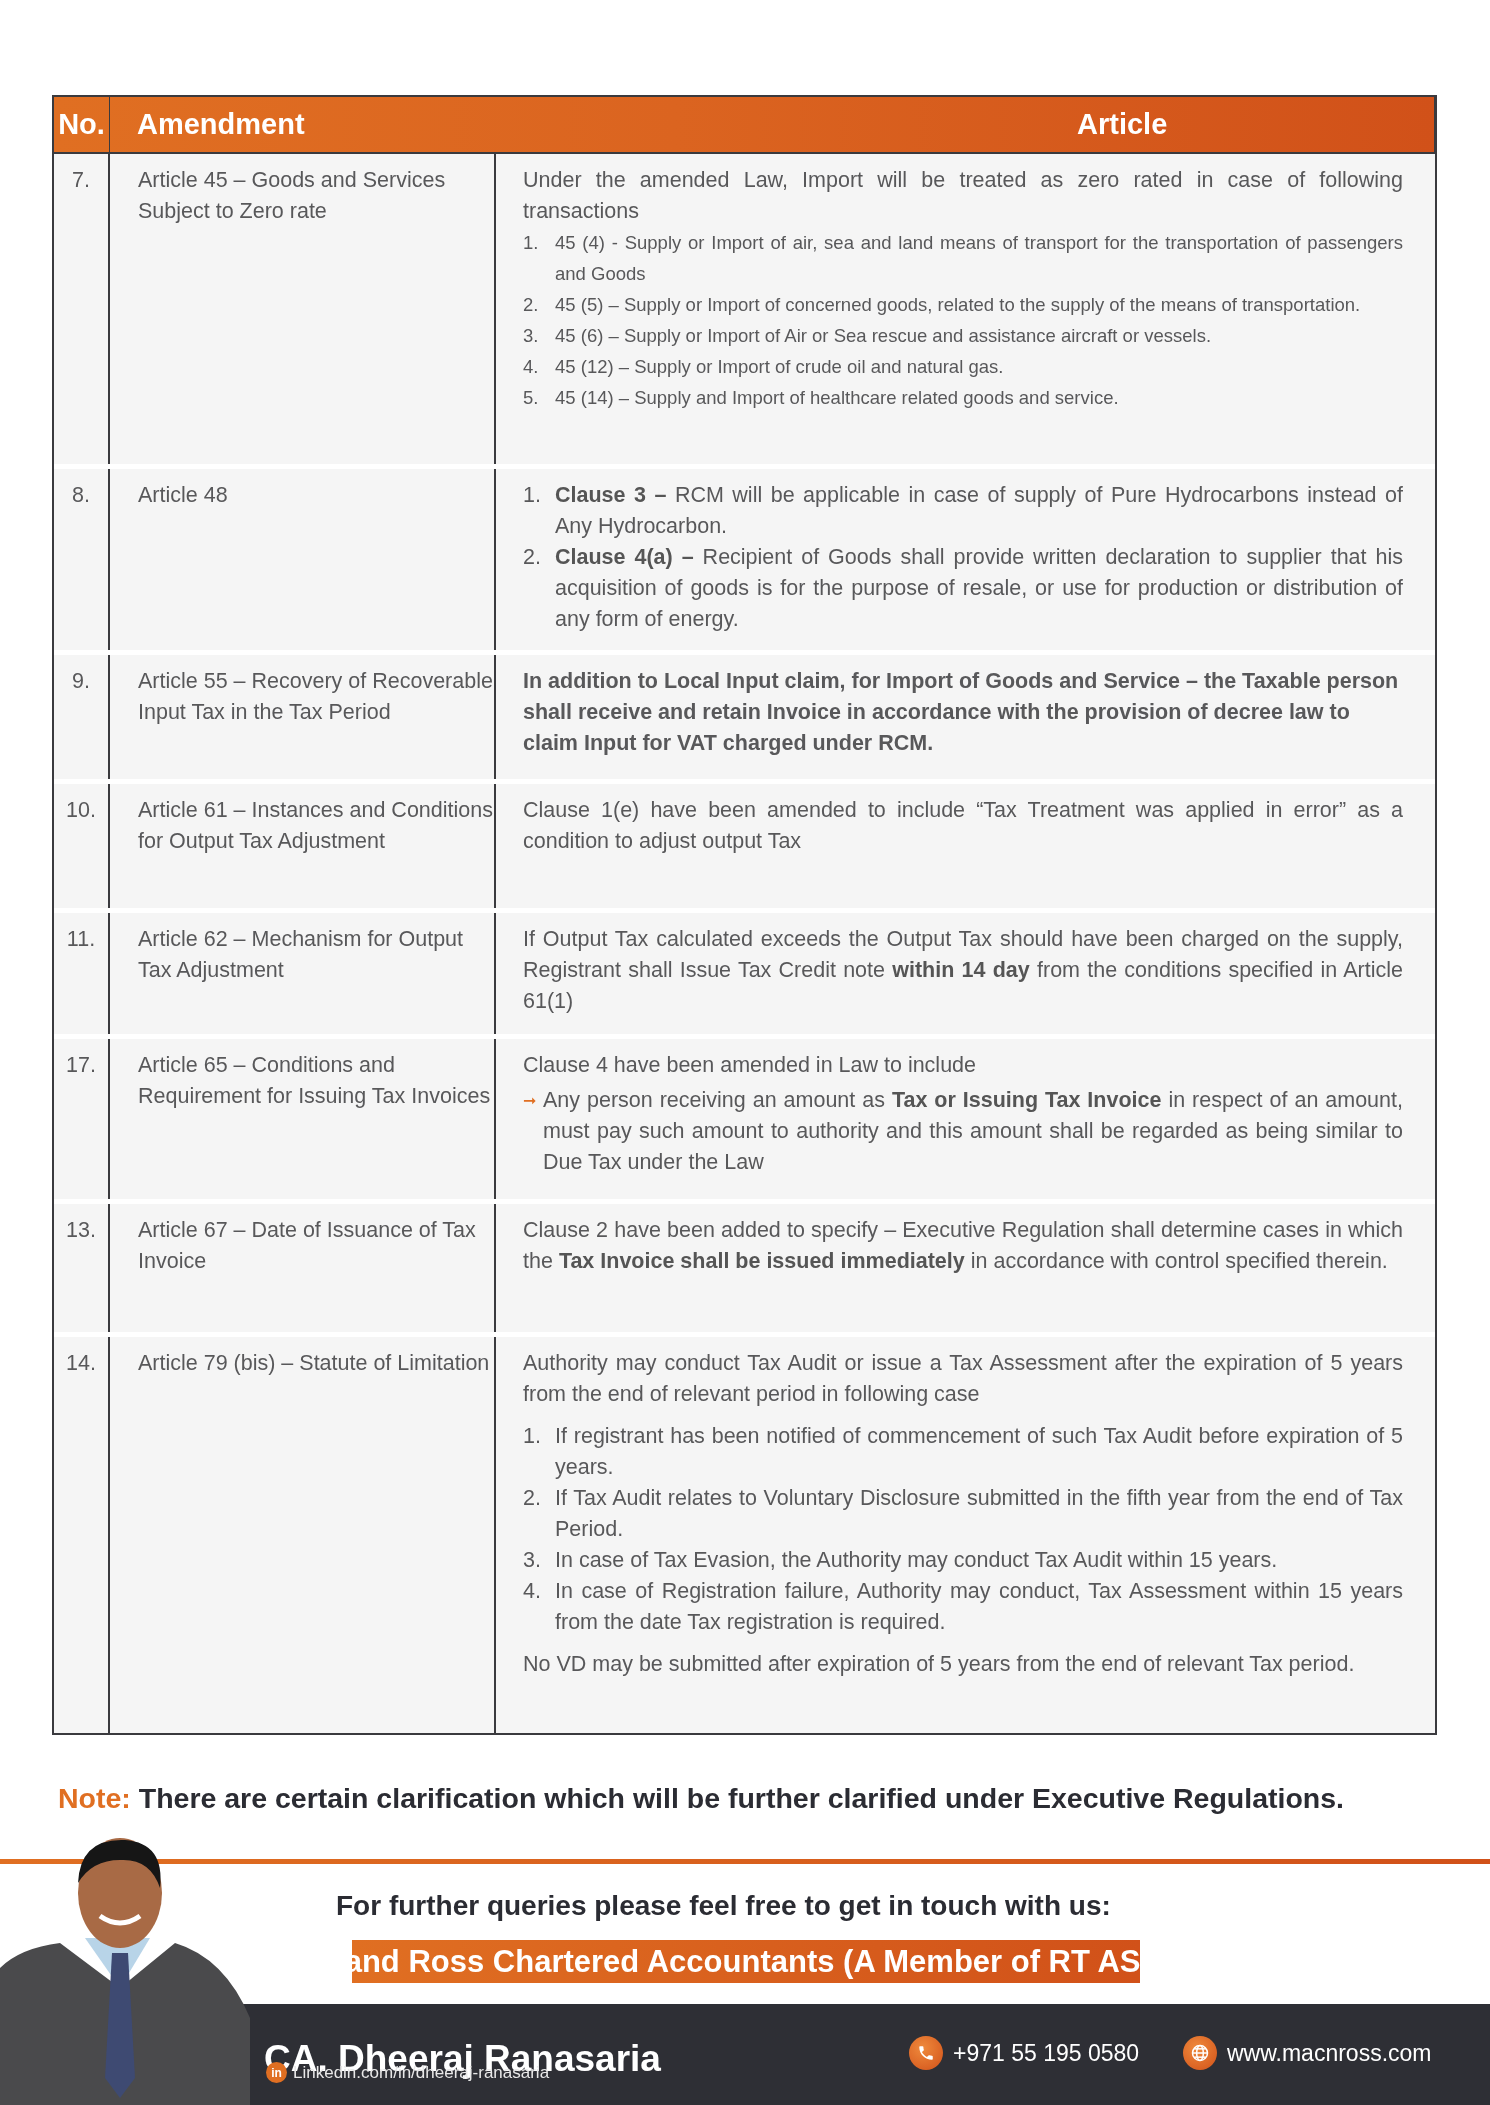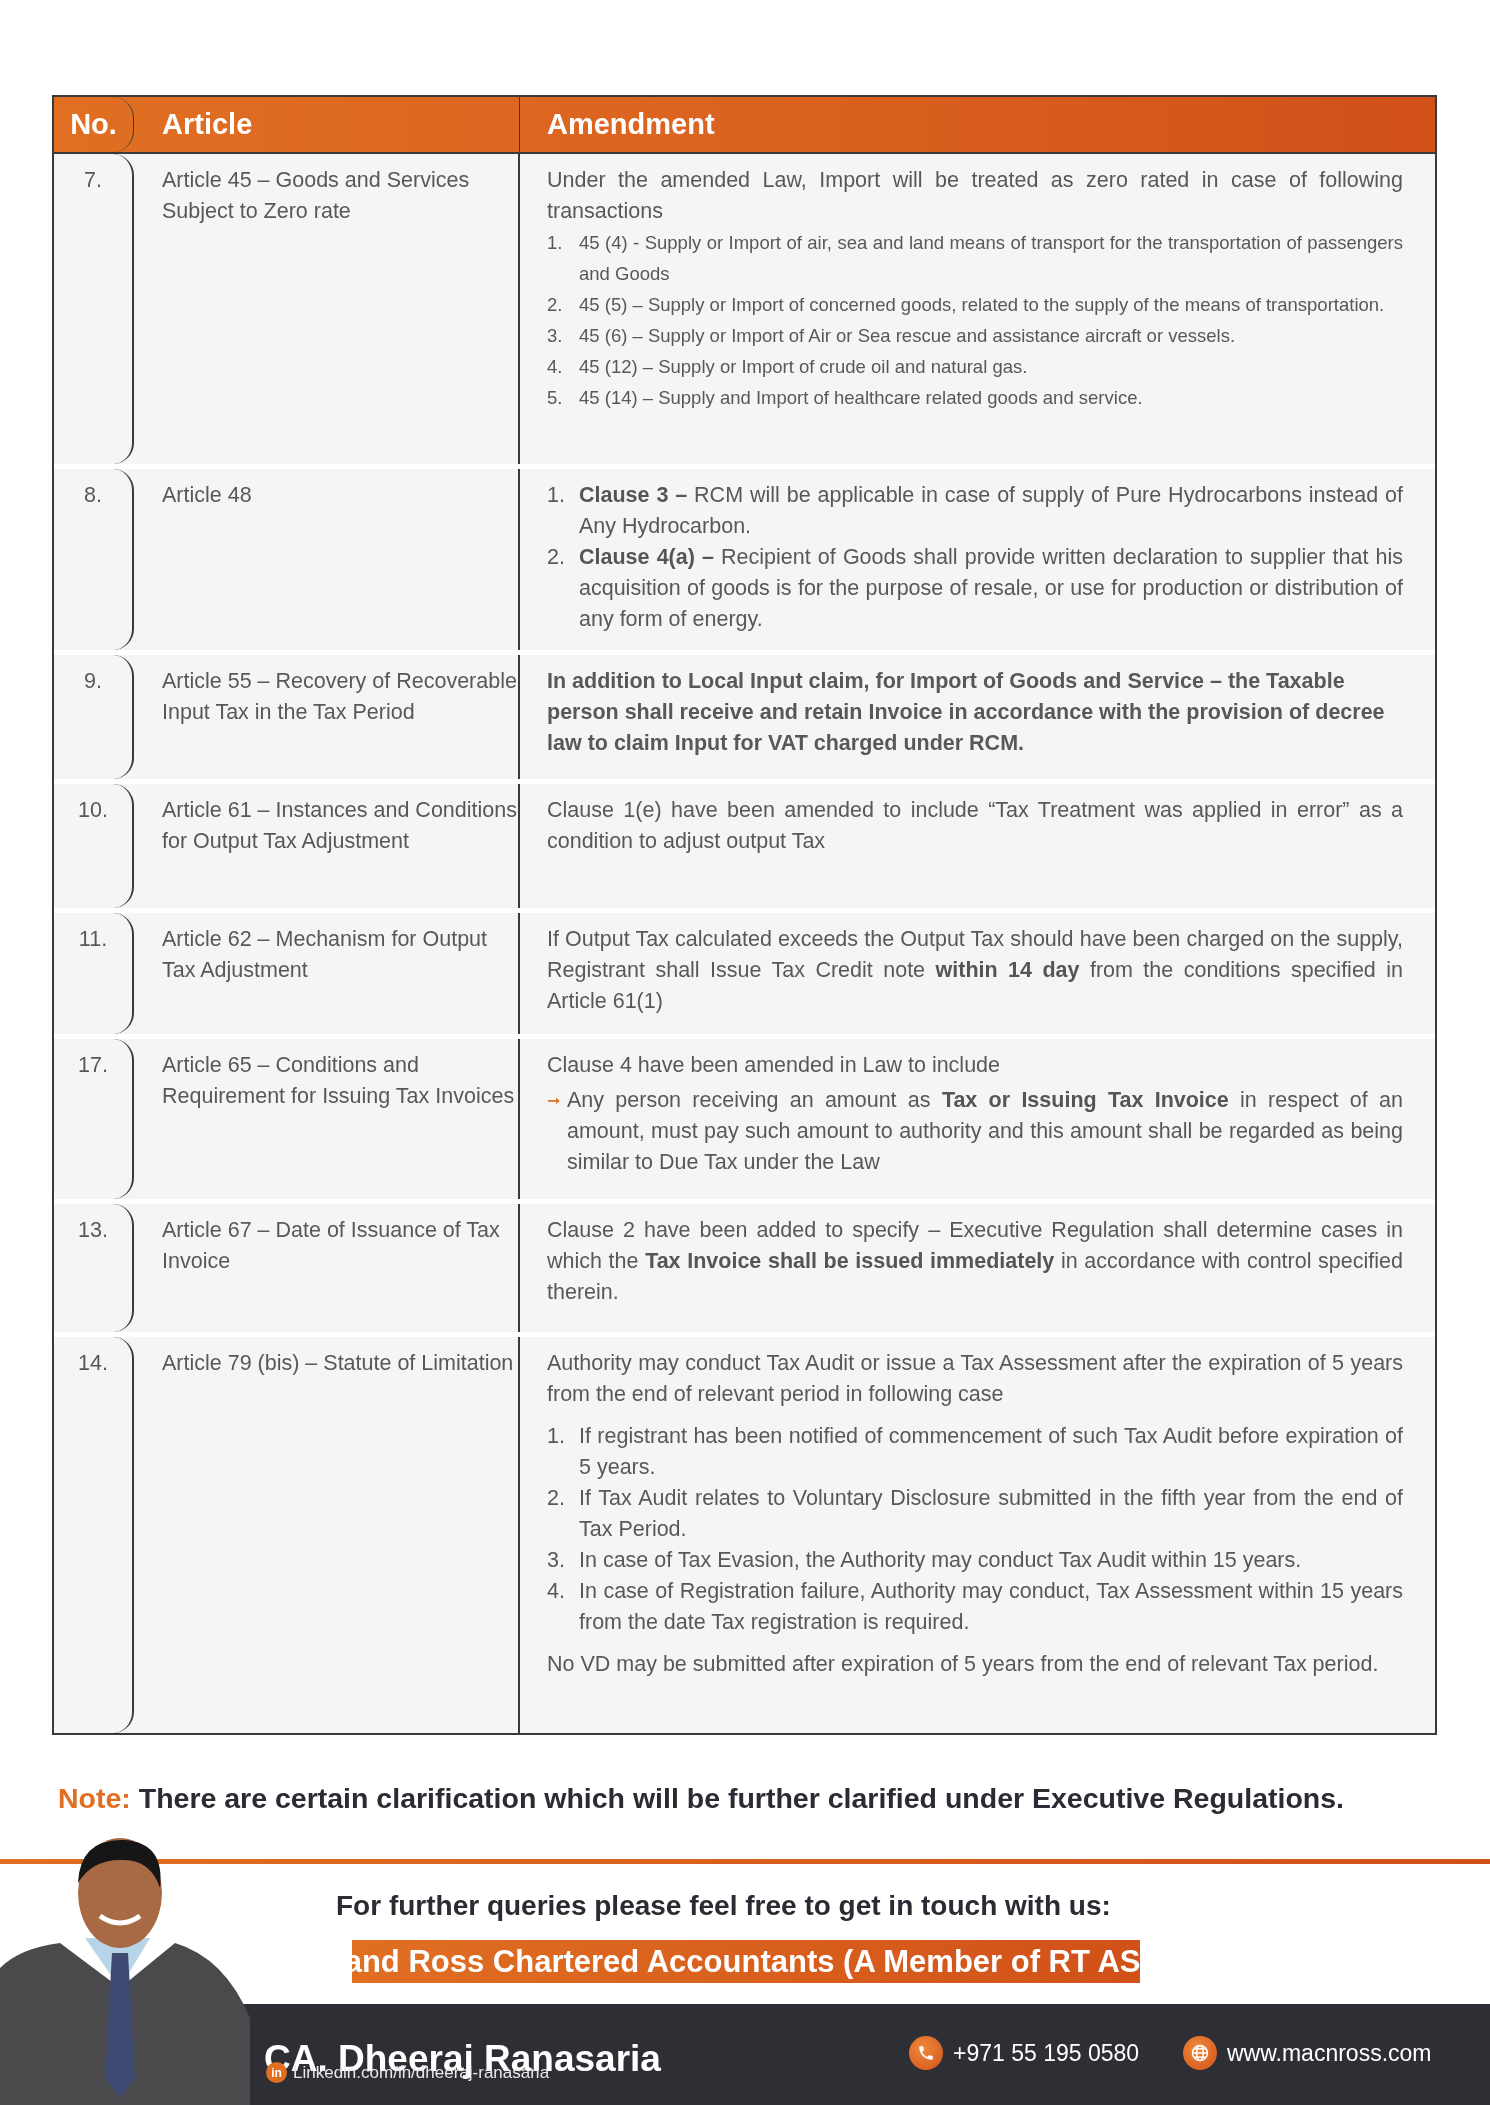--- a/index.html
+++ b/index.html
@@ -9,21 +9,21 @@
   .table {
     position: absolute; left: 52px; top: 95px; width: 1385px;
     border: 2px solid #3a3a3e; background: #f5f5f5;
   }
   .thead {
     display: flex; height: 57px;
     background: linear-gradient(90deg, #e06f22 0%, #db6420 45%, #d15119 100%);
     border-bottom: 2px solid #3a3a3e;
   }
   .thead .c { color: #fff; font-weight: bold; font-size: 29px; display: flex; align-items: center; }
-  .c-no { width: 80px; flex: none; justify-content: center; border-right: 2px solid #3a3a3e; border-radius: 21px; }
+  .c-no { width: 56px; flex: none; justify-content: center; border-right: 2px solid #3a3a3e; }
   .c-art { width: 386px; flex: none; padding-left: 28px; border-right: 2px solid #3a3a3e; }
   .c-amd { flex: 1; padding-left: 27px; padding-right: 32px; }
   .thead .c-no { border-right: 1.5px solid #3a3a3e; }
   .thead .c-art { border-right: 1.5px solid #3a3a3e; }
 
   .row { display: flex; position: relative; }
   .row + .row { border-top: 5px solid #ffffff; }
   .row .c { font-size: 21.5px; line-height: 31px; color: #58585a; padding-top: 11px; padding-bottom: 12px; }
   .row .c-no { display: block; text-align: center; }
   .row .c-art { display: block; }
@@ -82,22 +82,22 @@
   }
 
   .photo { position: absolute; left: 0; top: 1838px; width: 250px; height: 267px; }
 </style>
 </head>
 <body>
 
 <div class="table">
   <div class="thead">
     <div class="c c-no">No.</div>
+    <div class="c c-amd">Amendment</div>
     <div class="c c-art">Article</div>
-    <div class="c c-amd">Amendment</div>
   </div>
 
   <div class="row" style="height:310px">
     <div class="c c-no">7.</div>
     <div class="c c-art">Article 45 – Goods and Services Subject to Zero rate</div>
     <div class="c c-amd">
       <div>Under the amended Law, Import will be treated as zero rated in case of following transactions</div>
       <ul class="small-list">
         <li>
             <span class="n">1.</span>

